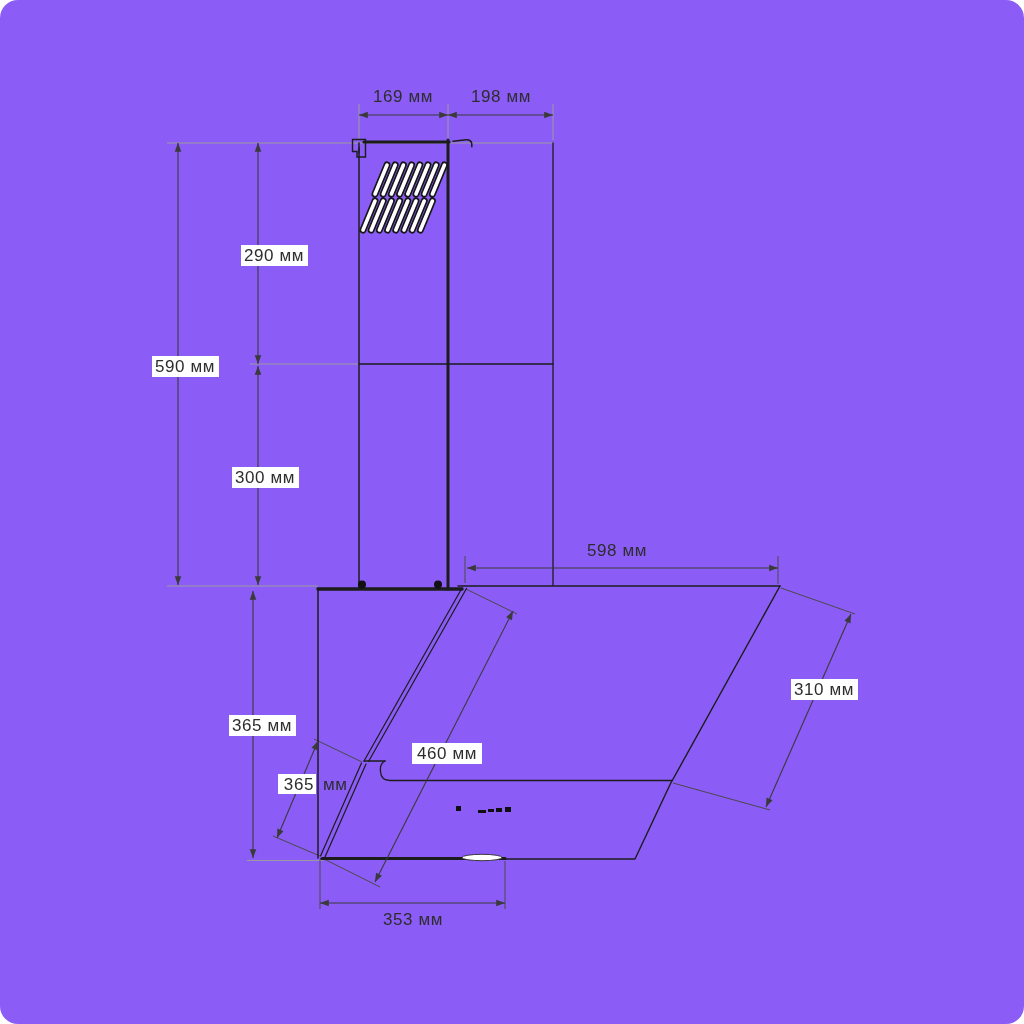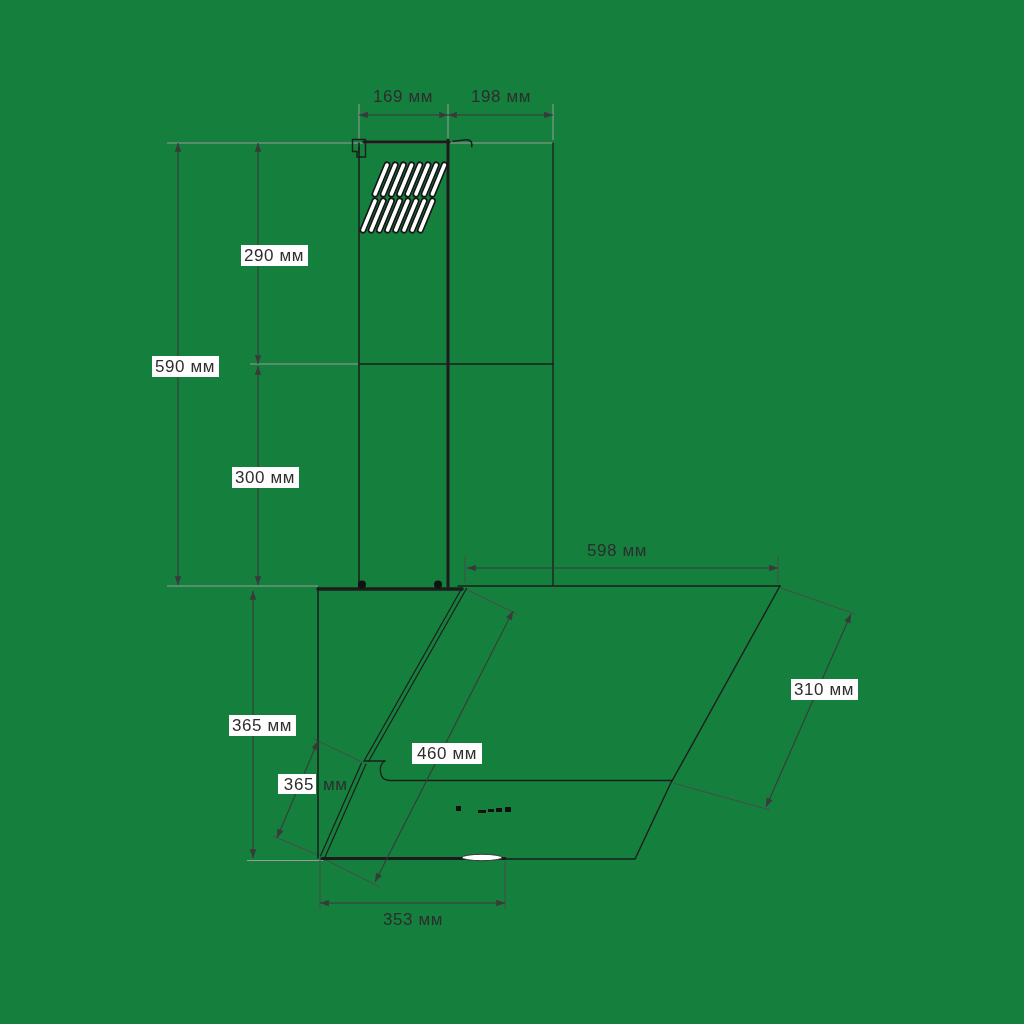--- a/index.html
+++ b/index.html
@@ -1,17 +1,17 @@
 <!DOCTYPE html>
 <html><head>
 <meta charset="utf-8">
 <style>
   html,body{margin:0;padding:0;background:#ffffff;}
-  .stage{position:relative;width:1024px;height:1024px;background:#15803d;overflow:hidden;
-         font-family:"Liberation Sans",sans-serif;}
+  .stage{position:relative;width:1024px;height:1024px;background:#8b5cf6;overflow:hidden;
+         font-family:"Liberation Sans",sans-serif;border-radius:18px;}
   svg{position:absolute;left:0;top:0;}
   text{font-family:"Liberation Sans",sans-serif;font-size:17px;letter-spacing:0.6px;fill:#2d2d2d;}
 </style>
 </head>
 <body>
 
 <div class="stage">
 <svg width="1024" height="1024" viewBox="0 0 1024 1024">
   <defs>
     <marker id="arrE" viewBox="0 0 10 8" refX="9.4" refY="4" markerWidth="10" markerHeight="8" orient="auto" markerUnits="userSpaceOnUse">

